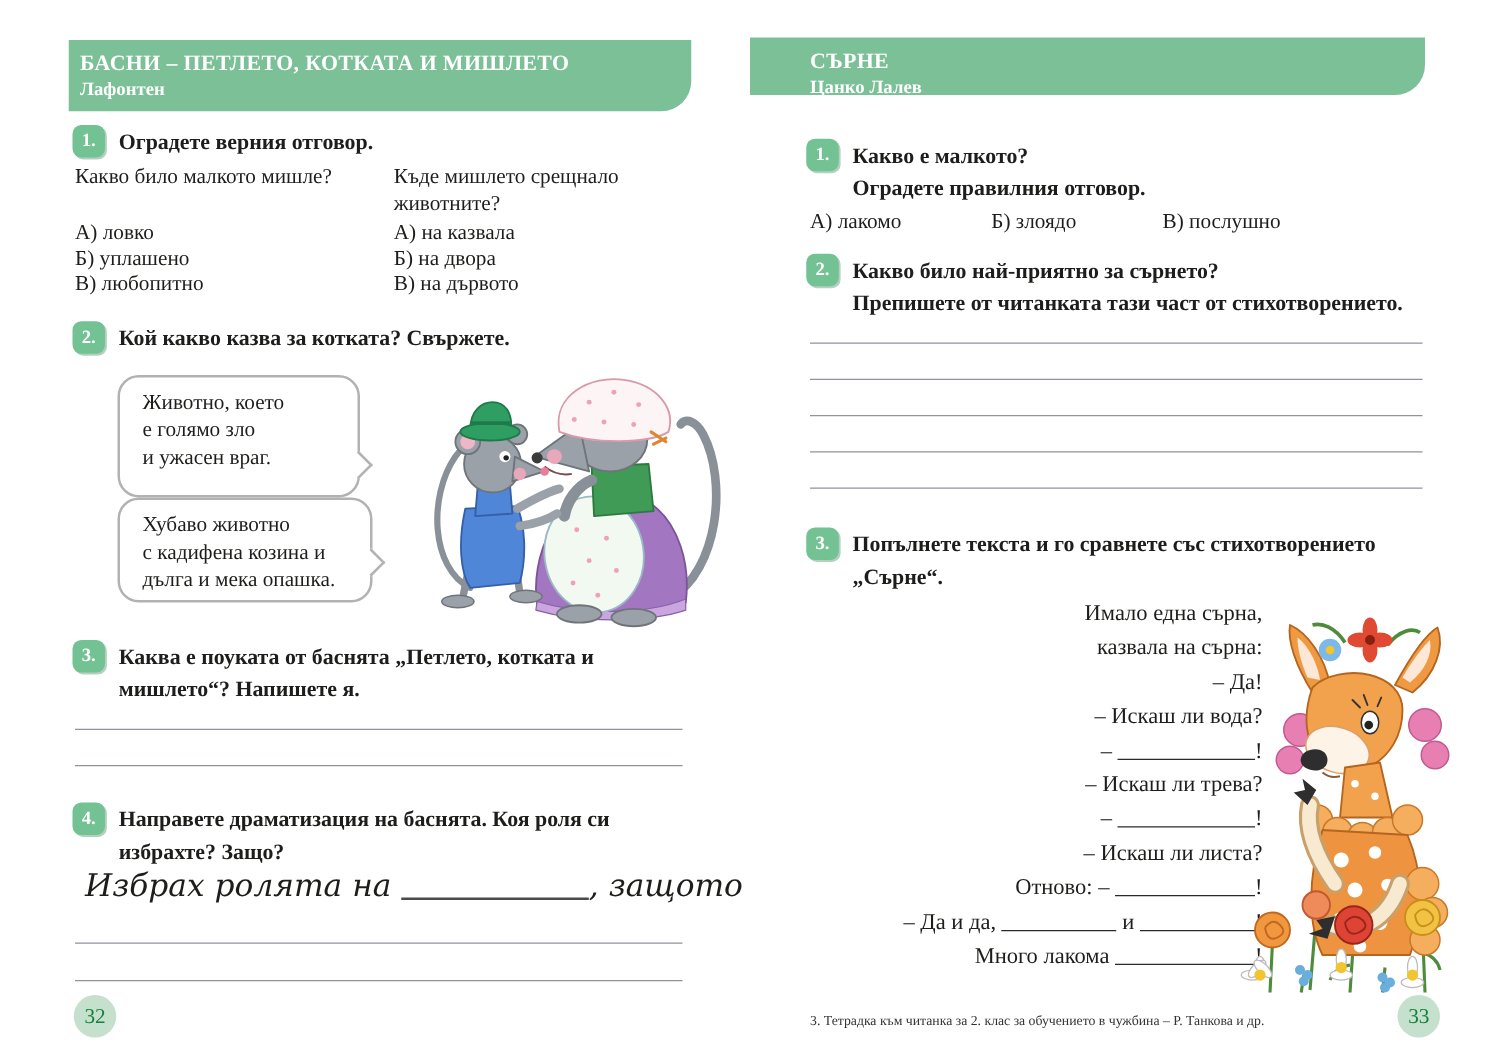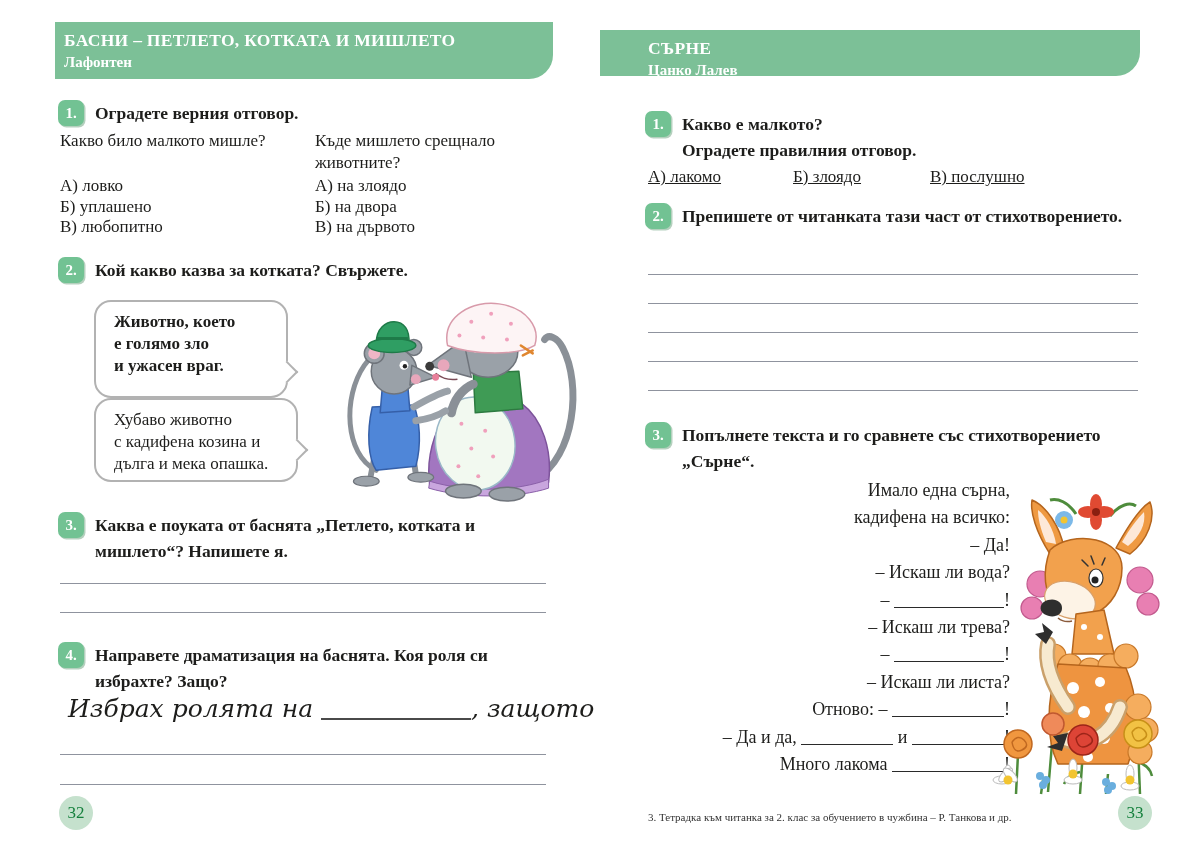--- a/index.html
+++ b/index.html
@@ -56,51 +56,51 @@
   .footer{position:absolute;font-size:11px;color:#333;white-space:nowrap;}
   svg{display:block;}
 </style>
 </head>
 <body>
 
 <div class="canvas">
 
   <section class="page left">
 
-    <header class="bar" style="left:55px;top:22px;width:498px;height:57px;padding:6px 10px 0 9px;">
+    <header class="bar" style="left:55px;top:32px;width:498px;height:57px;padding:6px 10px 0 9px;">
       <div class="bar-title">БАСНИ – ПЕТЛЕТО, КОТКАТА И МИШЛЕТО</div>
       <div class="bar-author">Лафонтен</div>
     </header>
 
     <div class="qrow" style="left:58px;top:100px;width:490px;">
       <span class="badge">1.</span>
       <span class="qtext">Оградете верния отговор.</span>
     </div>
 
     <div class="cols" style="left:60px;top:130px;width:492px;">
       <div class="col" style="width:255px;">
         <div class="colq">Какво било малкото мишле?</div>
         <div class="opt">А) ловко</div>
         <div class="opt">Б) уплашено</div>
         <div class="opt">В) любопитно</div>
       </div>
       <div class="col" style="width:237px;">
         <div class="colq">Къде мишлето срещнало животните?</div>
-        <div class="opt">А) на злоядо</div>
+        <div class="opt">А) на казвала</div>
         <div class="opt">Б) на двора</div>
         <div class="opt">В) на дървото</div>
       </div>
     </div>
 
     <div class="qrow" style="left:58px;top:257px;width:490px;">
       <span class="badge">2.</span>
       <span class="qtext">Кой какво казва за котката? Свържете.</span>
     </div>
 
-    <div class="bubble b1" style="left:94px;top:300px;width:194px;height:98px;font-weight:bold;">Животно, което
+    <div class="bubble b1" style="left:94px;top:300px;width:194px;height:98px;">Животно, което
 е голямо зло
 и ужасен враг.</div>
     <div class="bubble b2" style="left:94px;top:398px;width:204px;height:84px;">Хубаво животно
 с кадифена козина и
 дълга и мека опашка.</div>
 
     <svg viewBox="0 0 255 215" style="position:absolute;left:322px;top:290px;width:258px;height:213px;">
 
       <g stroke-linejoin="round">
         <path d="M214 190 C252 168 260 96 240 58 C235 48 226 44 222 50" fill="none" stroke="#8a9097" stroke-width="7" stroke-linecap="round"></path>
@@ -201,50 +201,51 @@
     </header>
 
     <div class="qrow" style="left:45px;top:111px;width:505px;">
       <span class="badge">1.</span>
       <span class="qblock">
         <div>Какво е малкото?</div>
         <div>Оградете правилния отговор.</div>
       </span>
     </div>
 
-    <div class="optrow" style="left:48px;top:166px;width:480px;text-decoration:underline;">
+    <div class="optrow" style="left:48px;top:166px;width:480px;">
       <span>А) лакомо</span>
       <span>Б) злоядо</span>
       <span>В) послушно</span>
     </div>
 
     <div class="qrow" style="left:45px;top:203px;width:505px;">
       <span class="badge">2.</span>
       <span class="qblock">
+        <div>Какво било най-приятно за сърнето?</div>
         <div>Препишете от читанката тази част от стихотворението.</div>
       </span>
     </div>
 
     <div class="wline" style="top:274px;"></div>
     <div class="wline" style="top:303px;"></div>
     <div class="wline" style="top:332px;"></div>
     <div class="wline" style="top:361px;"></div>
     <div class="wline" style="top:390px;"></div>
 
     <div class="qrow" style="left:45px;top:422px;width:505px;">
       <span class="badge">3.</span>
       <span class="qblock">
         <div>Попълнете текста и го сравнете със стихотворението</div>
         <div>„Сърне“.</div>
       </span>
     </div>
 
     <div class="poem" style="left:80px;top:477px;width:330px;">
         <div class="poem-line">Имало една сърна,</div>
-        <div class="poem-line">кадифена на всичко:</div>
+        <div class="poem-line">казвала на сърна:</div>
         <div class="poem-line">– Да!</div>
         <div class="poem-line">– Искаш ли вода?</div>
         <div class="poem-line">– <span class="pblank" style="width: 110px;"></span>!</div>
         <div class="poem-line">– Искаш ли трева?</div>
         <div class="poem-line">– <span class="pblank" style="width: 110px;"></span>!</div>
         <div class="poem-line">– Искаш ли листа?</div>
         <div class="poem-line">Отново: – <span class="pblank" style="width: 112px;"></span>!</div>
         <div class="poem-line">– Да и да, <span class="pblank" style="width: 92px;"></span> и <span class="pblank" style="width: 92px;"></span>!</div>
         <div class="poem-line">Много лакома <span class="pblank" style="width: 112px;"></span>!</div>
       </div>

